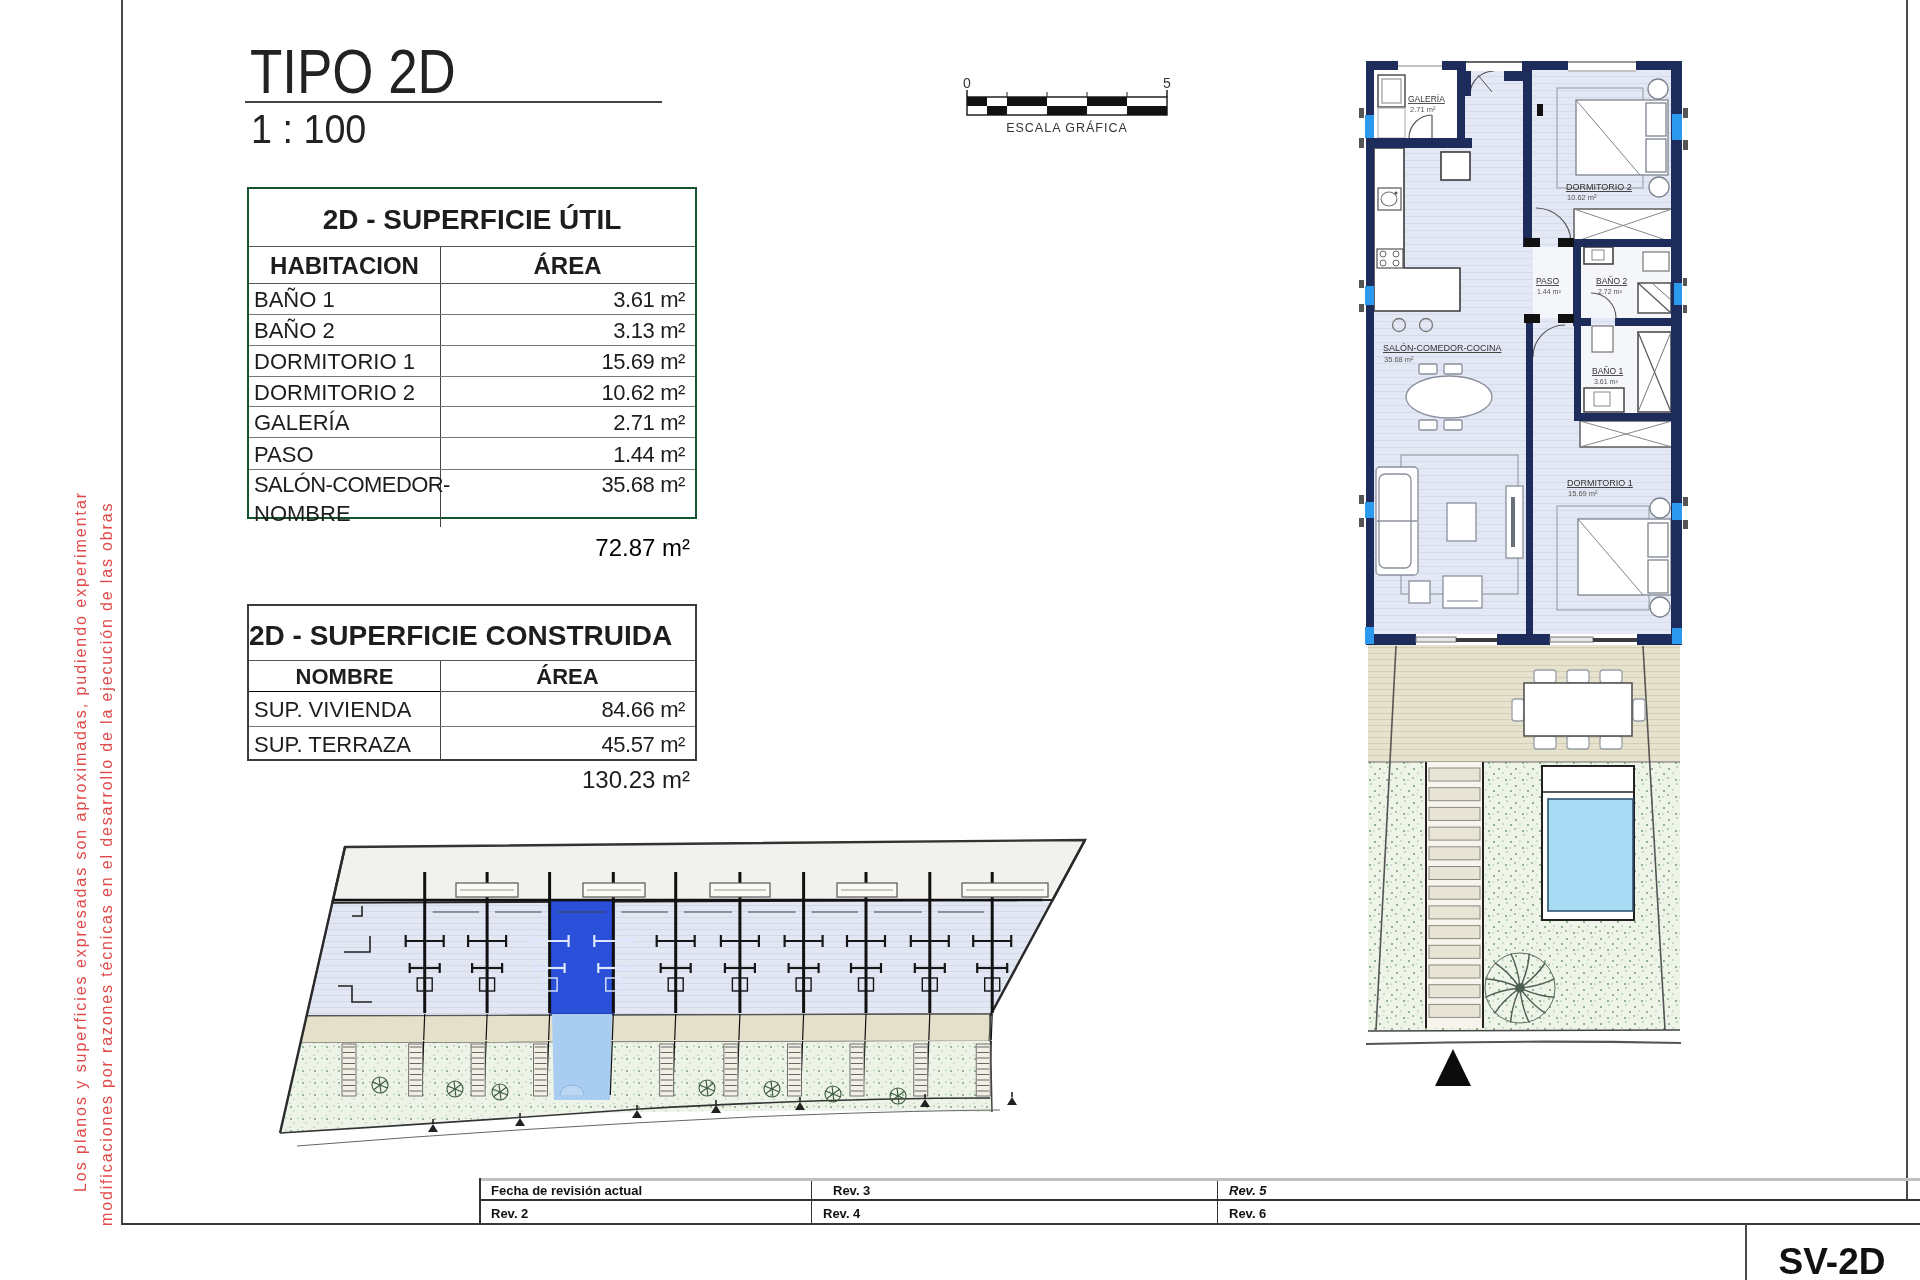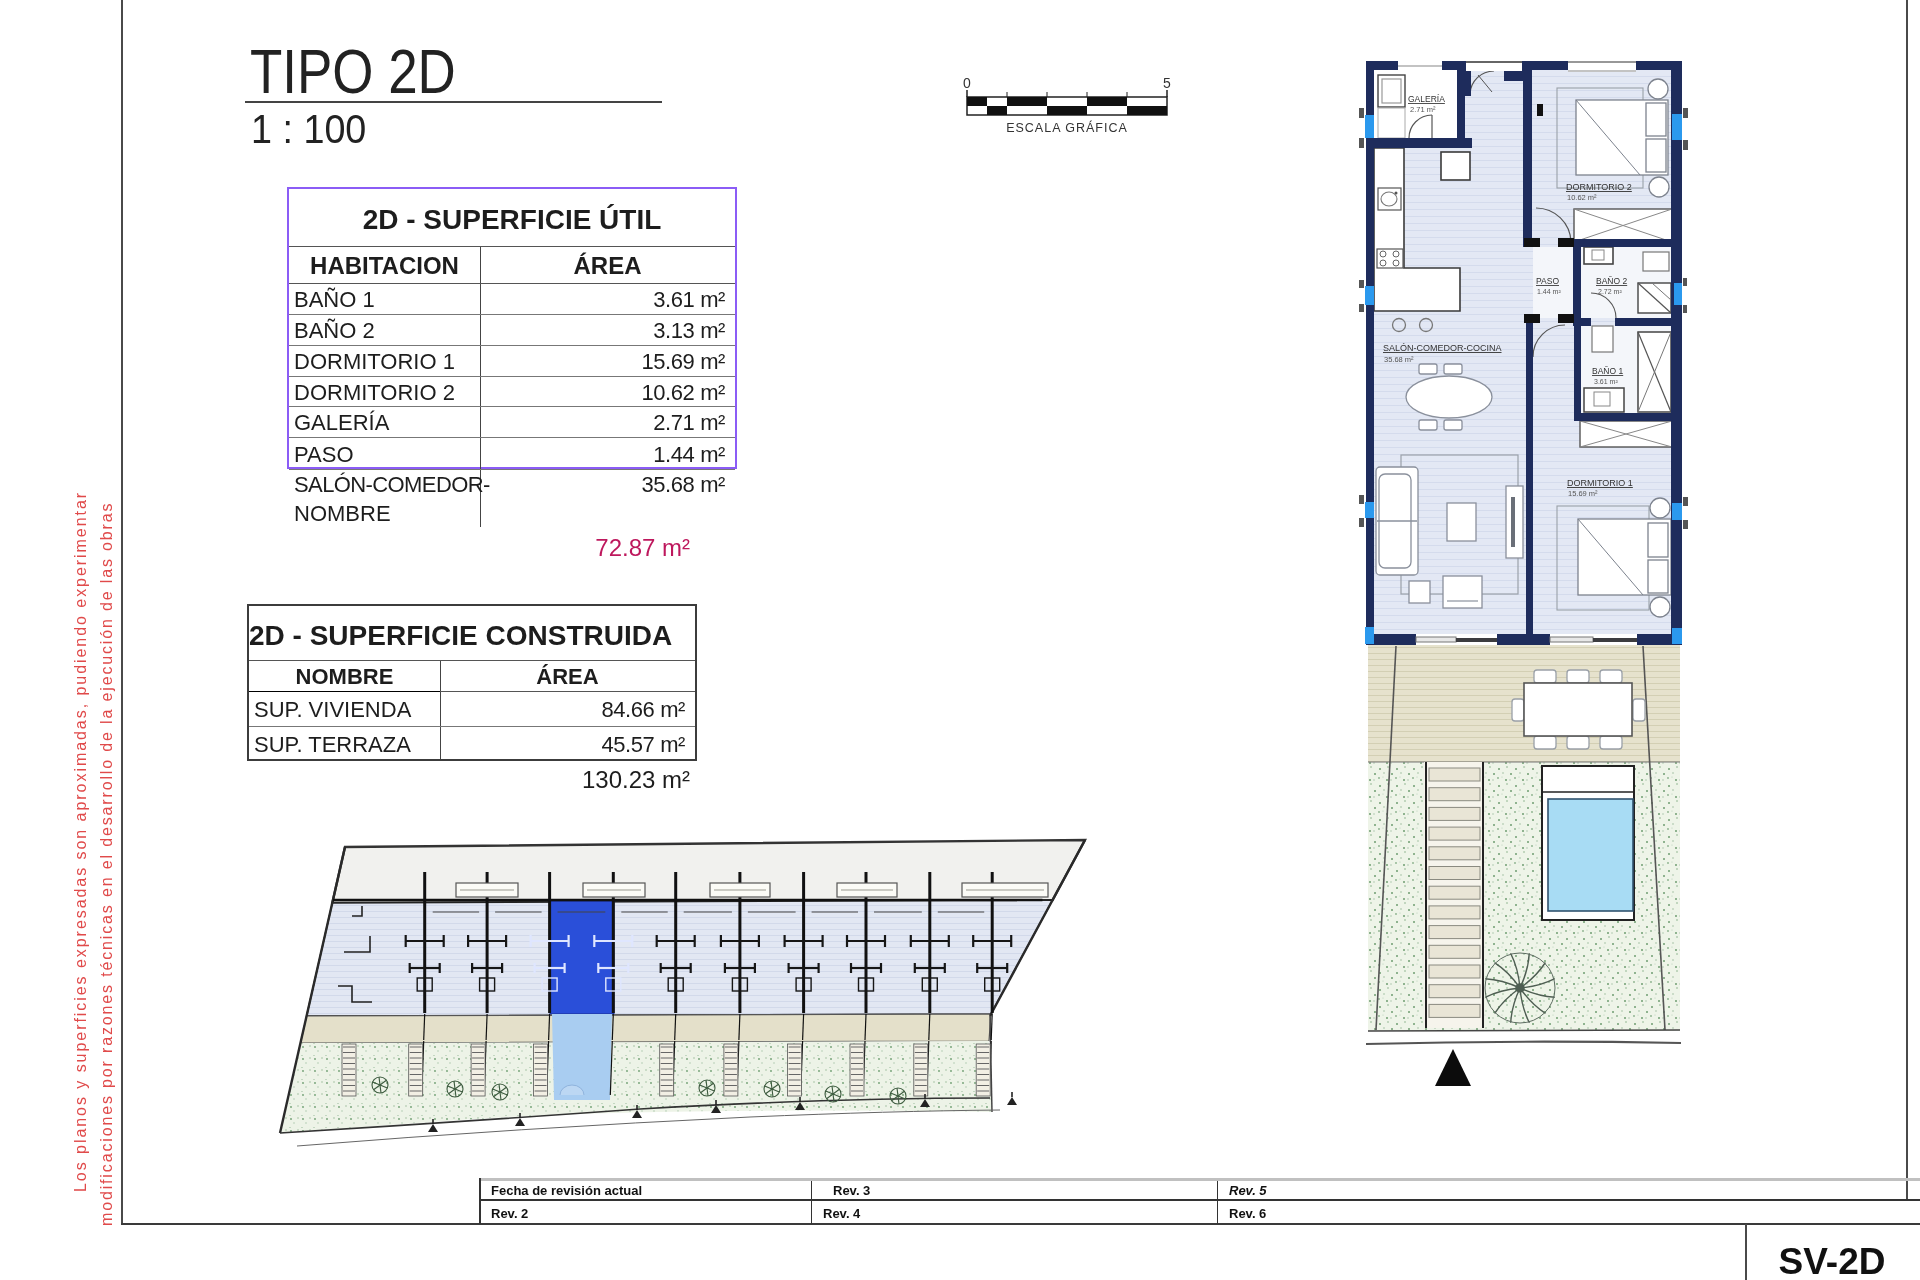--- a/index.html
+++ b/index.html
@@ -21,21 +21,21 @@
 <div class="t" style="left:72px;top:1192px;width:691px;transform:rotate(-90deg);transform-origin:0 0;font-size:16px;letter-spacing:1.95px;color:#e04a4a;">Los planos y superficies expresadas son aproximadas, pudiendo experimentar</div>
 
 <div class="t" style="left:98px;top:1226px;width:724px;transform:rotate(-90deg);transform-origin:0 0;font-size:16px;letter-spacing:1.85px;color:#e04a4a;">modificaciones por razones técnicas en el desarrollo de la ejecución de las obras</div>
 
 <div class="t" style="left:250px;top:35px;font-size:63px;color:#222;transform:scaleX(0.84);transform-origin:0 0;">TIPO 2D</div>
 
 <div class="abs" style="left:245px;top:101px;width:417px;height:2px;background:#444;"></div>
 
 <div class="t" style="left:251px;top:106px;font-size:41px;color:#222;transform:scaleX(0.92);transform-origin:0 0;">1 : 100</div>
 
-<div class="abs" style="left:247px;top:187px;width:450px;height:282px;border:2px solid #8b5cf6;box-sizing:border-box;margin-left:40px;">
+<div class="abs" style="left:247px;top:187px;width:450px;height:332px;border:2px solid #14532d;box-sizing:border-box;">
 
   <div class="abs" style="left:0;top:0;width:100%;height:58px;border-bottom:1px solid #555;box-sizing:border-box;text-align:center;font-size:28px;font-weight:bold;color:#1d1d1d;line-height:62px;">2D - SUPERFICIE ÚTIL</div>
 
   <div class="abs" style="left:191px;top:58px;width:1px;height:280px;background:#444;"></div>
 
   <div class="abs" style="left:0;top:58px;width:191px;height:37px;border-bottom:1px solid #555;box-sizing:border-box;text-align:center;font-size:24px;font-weight:bold;line-height:38px;color:#1d1d1d;">HABITACION</div>
   <div class="abs" style="left:191px;top:58px;width:255px;height:37px;border-bottom:1px solid #555;box-sizing:border-box;text-align:center;font-size:24px;font-weight:bold;line-height:38px;color:#1d1d1d;">ÁREA</div>
 
   <div class="abs" style="left:0;top:95px;width:446px;height:31px;border-bottom:1px solid #777;box-sizing:border-box;font-size:22px;color:#1d1d1d;">
         <span style="position:absolute;left:5px;top:3px;">BAÑO 1</span>
@@ -67,21 +67,21 @@
         <span style="position:absolute;right:10px;top:4px;letter-spacing:-0.4px;">1.44 m²</span>
       </div>
 
   <div class="abs" style="left:0;top:281px;width:446px;height:57px;box-sizing:border-box;font-size:22px;color:#1d1d1d;padding-left:28px;">
         <span style="position:absolute;left:5px;top:2px;letter-spacing:-0.6px;">SALÓN-COMEDOR-</span>
         <span style="position:absolute;left:5px;top:31px;">NOMBRE</span>
         <span style="position:absolute;right:10px;top:2px;letter-spacing:-0.4px;">35.68 m²</span>
       </div>
 </div>
 
-<div class="t" style="left:560px;top:534px;width:130px;text-align:right;font-size:24px;color:#be185d;">72.87 m²</div>
+<div class="t" style="left:560px;top:534px;width:130px;text-align:right;font-size:24px;color:#000000;">72.87 m²</div>
 
 <div class="abs" style="left:247px;top:604px;width:450px;height:157px;border:2px solid #3c3c3c;box-sizing:border-box;">
 
   <div class="abs" style="left:0;top:0;width:100%;height:55px;border-bottom:1px solid #555;box-sizing:border-box;text-align:left;font-size:28px;font-weight:bold;color:#1d1d1d;line-height:60px;">2D - SUPERFICIE CONSTRUIDA</div>
 
   <div class="abs" style="left:191px;top:55px;width:1px;height:98px;background:#444;"></div>
 
   <div class="abs" style="left:0;top:55px;width:191px;height:31px;border-bottom:1px solid #000000;box-sizing:border-box;text-align:center;font-size:22px;font-weight:bold;line-height:32px;color:#1d1d1d;">NOMBRE</div>
   <div class="abs" style="left:191px;top:55px;width:255px;height:31px;border-bottom:1px solid #555;box-sizing:border-box;text-align:center;font-size:22px;font-weight:bold;line-height:32px;color:#1d1d1d;">ÁREA</div>
 

